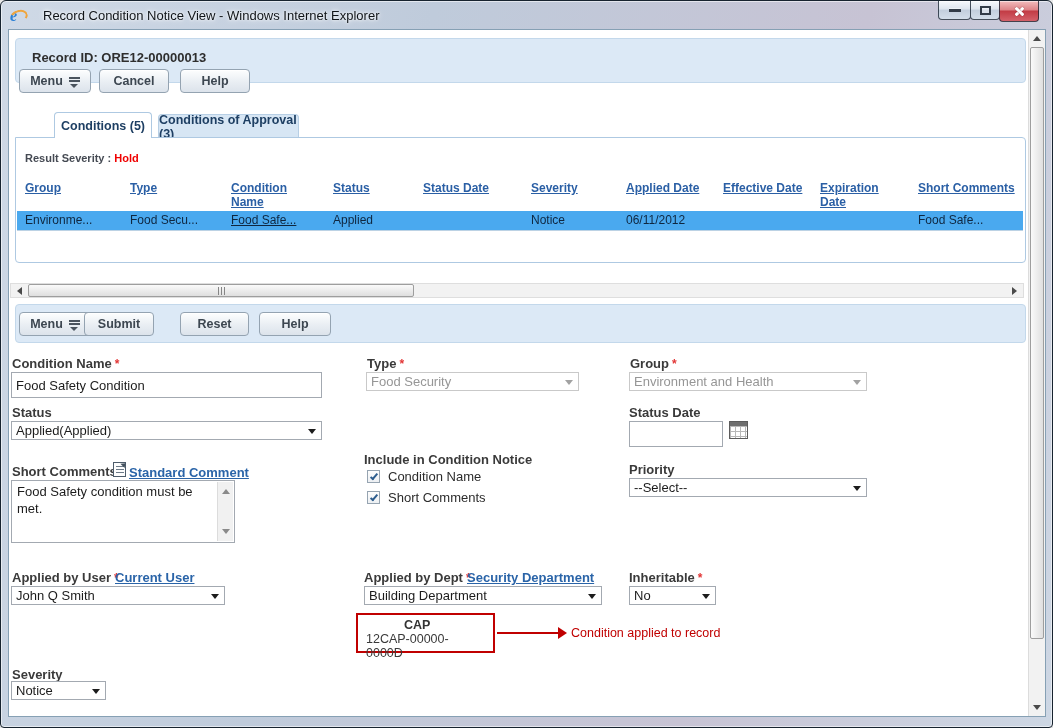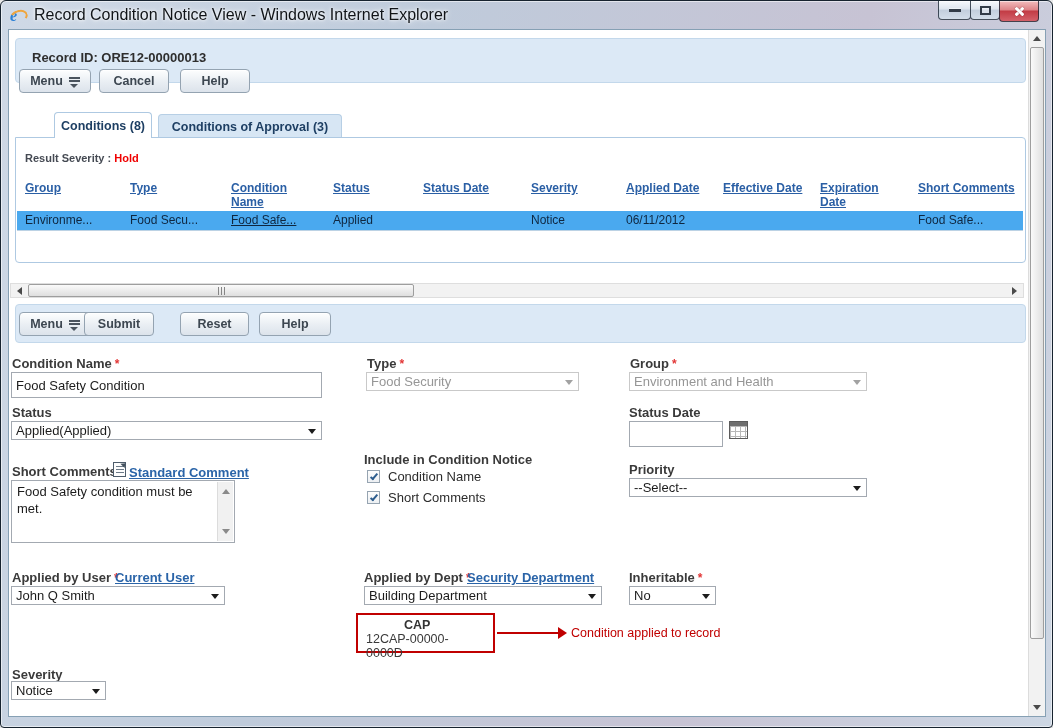--- a/index.html
+++ b/index.html
@@ -5,21 +5,21 @@
   * { margin:0; padding:0; box-sizing:border-box; }
   html,body { background:#e8e8e8; }
   body { font-family:"Liberation Sans", sans-serif; }
 
   
   .window{ position:relative; width:1053px; height:728px; overflow:hidden;
     border:1px solid #17232f; border-radius:6px 6px 4px 4px;
     background:linear-gradient(105deg,#cfd9e6 0%,#bfcbdb 35%,#c7c3d4 70%,#cdd7e4 100%);
     box-shadow:inset 0 0 0 1px rgba(255,255,255,.55); }
   .titlebar{ position:absolute; left:0; top:0; right:0; height:28px; display:flex; align-items:center; padding-left:9px; }
-  .title-text{ font-size:16px; color:#101418; margin-left:7px; text-shadow:0 0 6px #fff,0 0 3px #fff; }
+  .title-text{ font-size:13px; color:#101418; margin-left:16px; text-shadow:0 0 6px #fff,0 0 3px #fff; }
   .ie-icon{ position:relative; width:17px; height:17px; font:italic bold 16px "Liberation Serif",serif; color:#2b80d6; line-height:17px; }
   .ie-icon::after{ content:""; position:absolute; left:0; top:3px; width:14px; height:9px; border:2px solid #f0a53c;
     border-bottom-color:transparent; border-left-color:transparent; border-radius:50%; transform:rotate(-18deg); }
   .caption-buttons{ position:absolute; top:0; right:13px; display:flex; align-items:flex-start; }
   .cap-btn{ height:19px; border:1px solid rgba(25,37,50,.8); border-top:none; border-radius:0 0 4px 4px;
     display:flex; align-items:center; justify-content:center; margin-left:-1px;
     background:linear-gradient(180deg,#f6f9fc,#dde5ee 45%,#c2cedc 50%,#d3deea);
     box-shadow:inset 0 1px 0 rgba(255,255,255,.7); cursor:pointer; }
   .cap-btn.min{ width:33px; } .cap-btn.max{ width:30px; }
   .cap-btn.close{ width:40px; height:21px;
@@ -160,23 +160,23 @@
       </div>
       <div class="btn" style="left:83px; top:30px; width:70px;">
         <span>Cancel</span>
       </div>
       <div class="btn" style="left:164px; top:30px; width:70px;">
         <span>Help</span>
       </div>
     </div>
 
     <div class="tab active" style="left:45px; top:82px; width:98px; height:26px;">
-      <span>Conditions (8)</span>
-    </div>
-    <div class="tab inactive" style="left:149px; top:84px; width:184px; height:24px;">
+      <span>Conditions (5)</span>
+    </div>
+    <div class="tab inactive" style="left:149px; top:84px; width:141px; height:24px;">
       <span>Conditions of Approval (3)</span>
     </div>
 
     <div class="tabpanel">
       <div class="result-sev">
         <span>Result Severity :</span>
         <span class="val">Hold</span>
       </div>
 
       <table class="grid">

